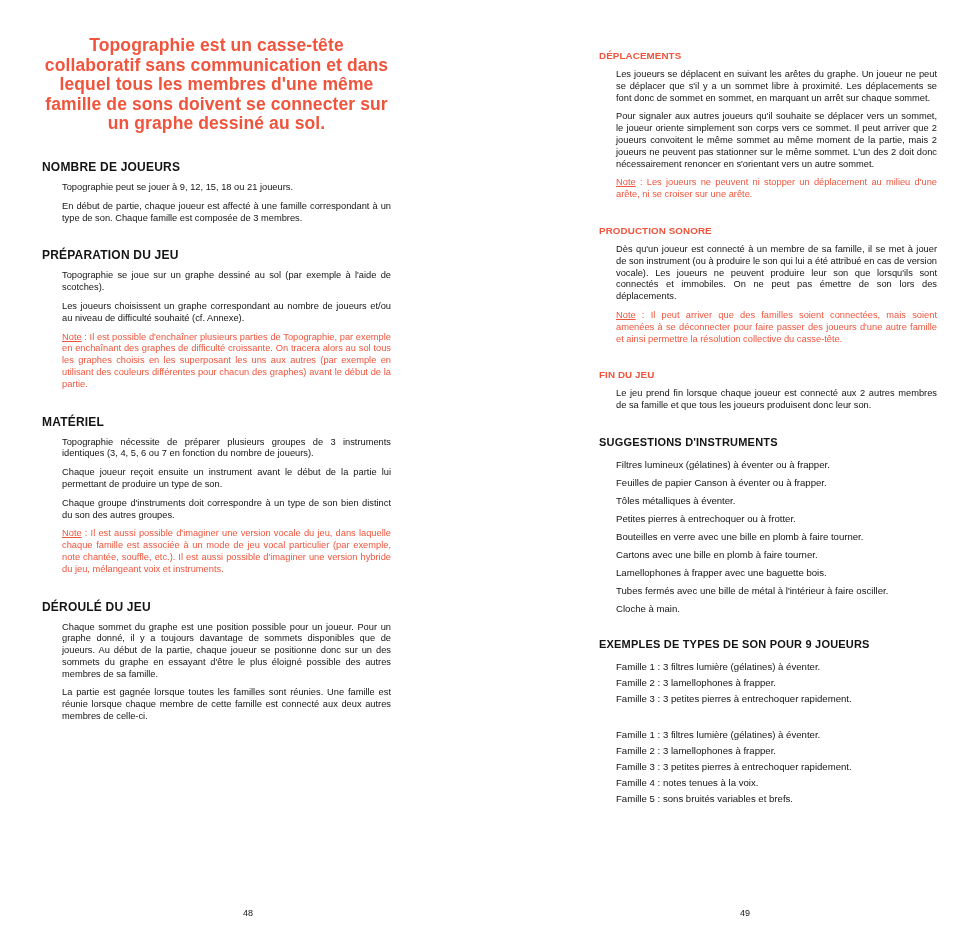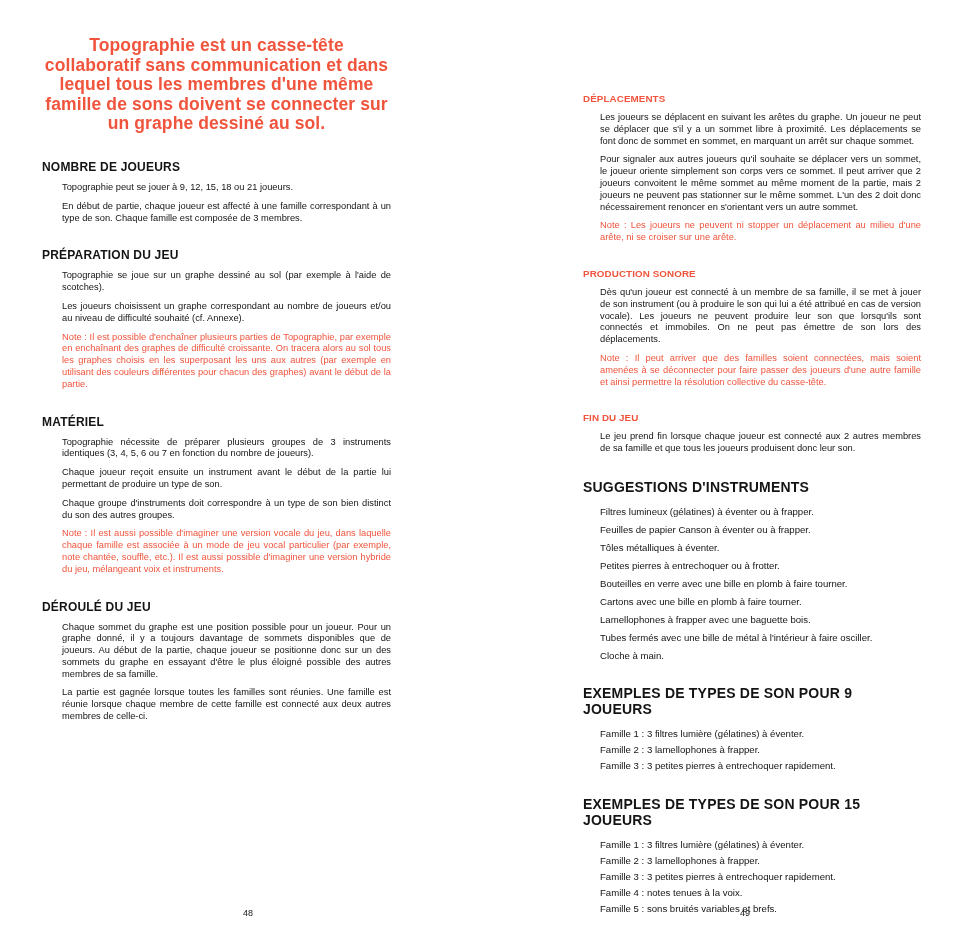--- a/index.html
+++ b/index.html
@@ -10,21 +10,21 @@
   html,body{width:978px;height:949px;}
   body{
     background:#ffffff;
     font-family:"Liberation Sans", sans-serif;
     color:var(--text);
     position:relative;
     overflow:hidden;
   }
   .page{position:absolute;top:0;}
   .page-left{left:42px;width:349px;padding-top:36px;}
-  .page-right{left:583px;width:338px;padding-top:50px;margin-top:43px;}
+  .page-right{left:599px;width:338px;padding-top:50px;}
 
   .doc-title{
     color:var(--accent);
     font-size:17.5px;
     line-height:19.6px;
     font-weight:bold;
     margin-bottom:26px;
     letter-spacing:.1px;
     text-align:center;
   }
@@ -37,34 +37,34 @@
     color:var(--text);
     margin-bottom:8px;
   }
   .sec-h.small{
     font-size:9.8px;
     color:var(--accent);
     margin-bottom:8px;
     letter-spacing:.1px;
   }
   .sec-h.big{
-    font-size:14px;
+    font-size:11px;
     margin-bottom:11px;
   }
   .sec-body{padding-left:20px;}
   .sec-body.tight{padding-left:17px;}
   p.body{
     font-size:9.3px;
     line-height:11.8px;
     text-align:justify;
     margin-bottom:7px;
   }
   p.body:last-child{margin-bottom:0;}
   p.note{color:var(--accent);}
-  .note-label{}
+  .note-label{text-decoration:underline;}
   p.item{
     font-size:9.6px;
     line-height:11.5px;
     margin-bottom:6.5px;
   }
   p.item.fam{margin-bottom:4.5px;}
   p.item:last-child{margin-bottom:0;}
   .page-num{
     position:absolute;
     top:908px;
@@ -165,21 +165,20 @@
     <div class="sec">
       <h2 class="sec-h big">EXEMPLES DE TYPES DE SON POUR 9 JOUEURS</h2>
       <div class="sec-body tight">
         <p class="item fam">Famille 1 : 3 filtres lumière (gélatines) à éventer.</p>
         <p class="item fam">Famille 2 : 3 lamellophones à frapper.</p>
         <p class="item fam">Famille 3 : 3 petites pierres à entrechoquer rapidement.</p>
       </div>
     </div>
 
     <div class="sec">
-      <h2 class="sec-h big">EXEMPLES DE TYPES DE SON POUR 15 JOUEURS</h2>
       <div class="sec-body tight">
         <p class="item fam">Famille 1 : 3 filtres lumière (gélatines) à éventer.</p>
         <p class="item fam">Famille 2 : 3 lamellophones à frapper.</p>
         <p class="item fam">Famille 3 : 3 petites pierres à entrechoquer rapidement.</p>
         <p class="item fam">Famille 4 : notes tenues à la voix.</p>
         <p class="item fam">Famille 5 : sons bruités variables et brefs.</p>
       </div>
     </div>
 
   </section>

